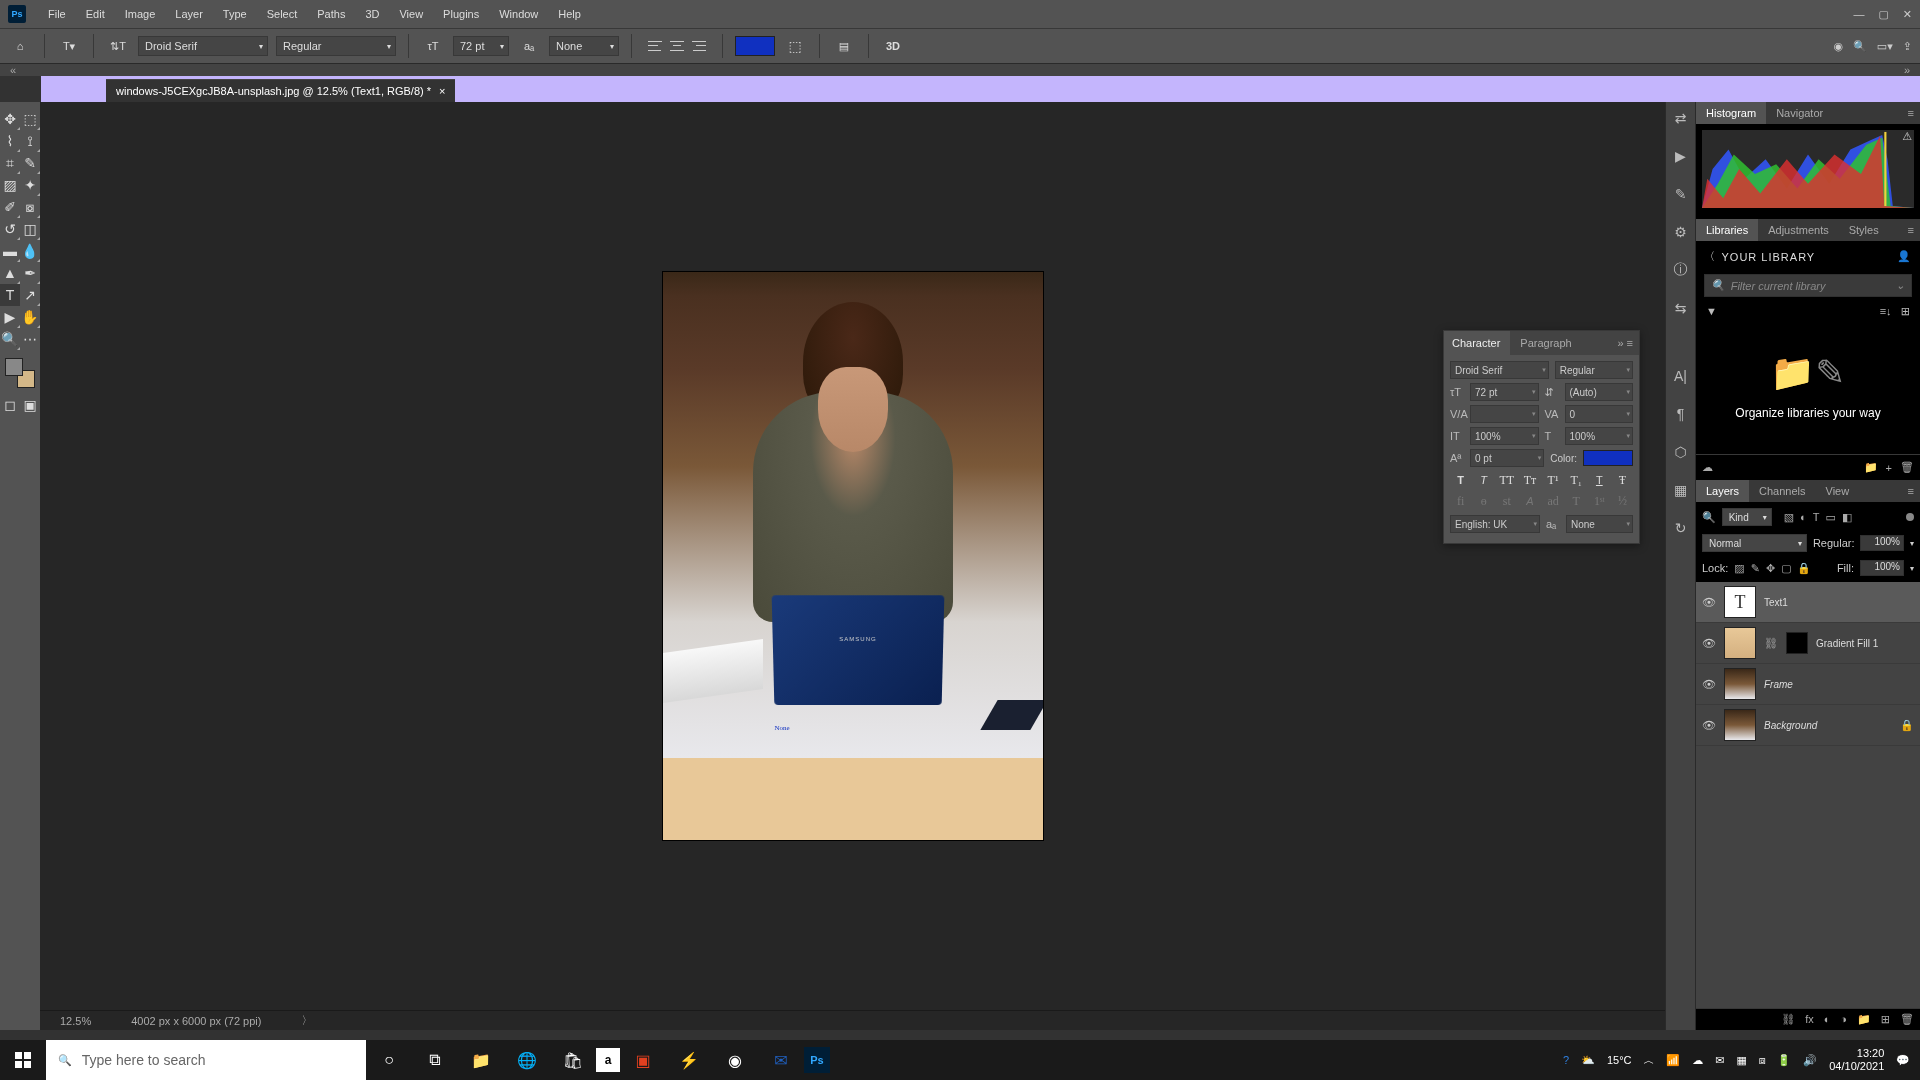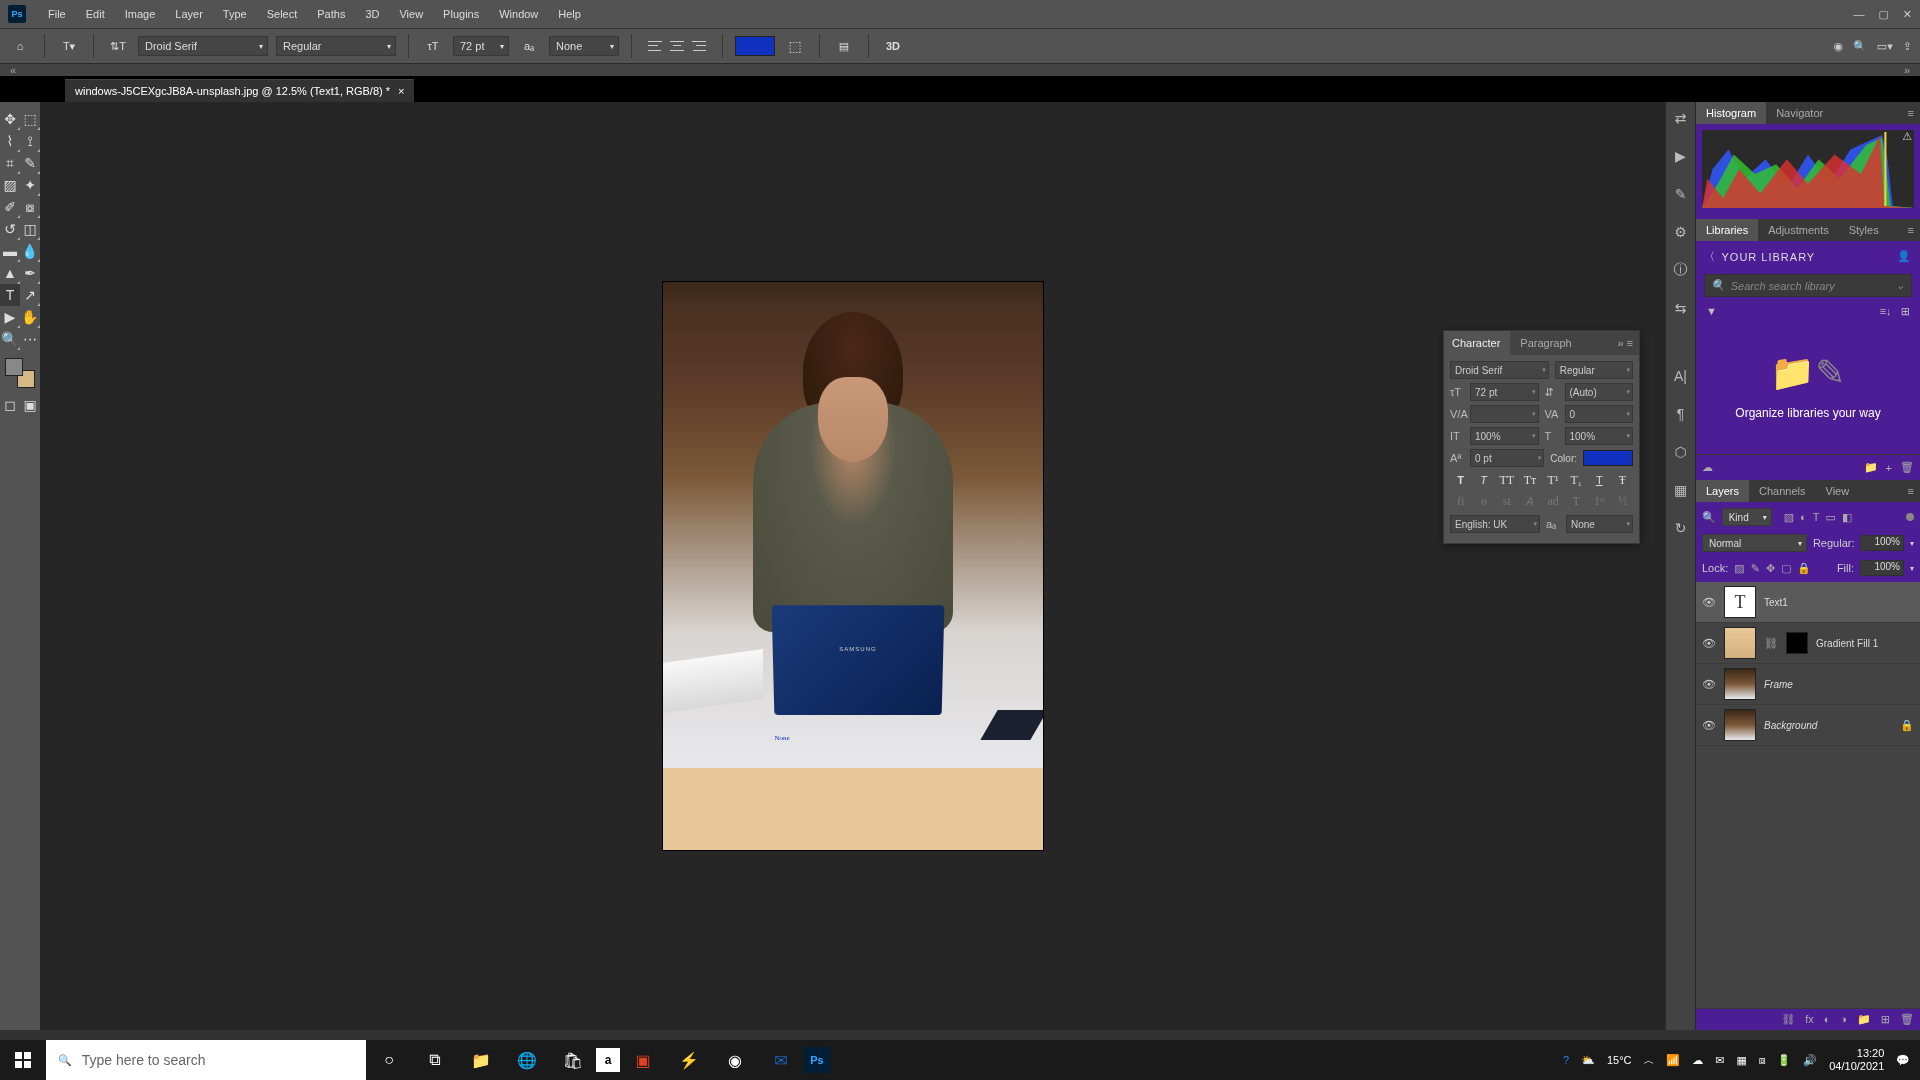--- a/index.html
+++ b/index.html
@@ -11,21 +11,21 @@
 .options-bar { height:36px; background:#535353; border-top:1px solid #383838; border-bottom:1px solid #2a2a2a; display:flex; align-items:center; padding:0 8px; gap:8px; }
 .opt-ico { width:24px; height:24px; display:flex; align-items:center; justify-content:center; color:#ddd; }
 .opt-sep { width:1px; height:24px; background:#383838; margin:0 4px; }
 .dropdown { background:#454545; border:1px solid #383838; padding:2px 18px 2px 6px; color:#ddd; position:relative; font-size:11px; height:20px; display:flex; align-items:center; }
 .dropdown::after { content:'▾'; position:absolute; right:4px; font-size:8px; }
 .color-swatch { width:40px; height:20px; background:#1030c0; border:1px solid #222; }
 .align-btns { display:flex; }
 .align-btn { width:22px; height:22px; display:flex; flex-direction:column; justify-content:space-around; padding:4px; }
 .align-btn span { height:1px; background:#ccc; }
 .collapse-strip { height:12px; background:#434343; display:flex; align-items:center; justify-content:space-between; padding:0 10px; font-size:9px; color:#aaa; }
-.doc-tabs { height:26px; background:#000000; display:flex; align-items:flex-end; padding-left:65px; }
+.doc-tabs { height:26px; background:#c4b5fd; display:flex; align-items:flex-end; padding-left:65px;margin-left:41px; }
 .doc-tab { background:#323232; color:#fff; padding:5px 10px; font-size:11px; display:flex; align-items:center; gap:8px; border-top:1px solid #444; }
 .main-area { position:relative; height:928px; display:flex; }
 .toolbox { width:40px; background:#535353; padding-top:6px; display:flex; flex-direction:column; align-items:center; gap:0; }
 .tool-row { display:flex; width:100%; }
 .tool { width:20px; height:22px; display:flex; align-items:center; justify-content:center; color:#ddd; font-size:14px; position:relative; }
 .tool.active { background:#3a3a3a; }
 .tool-dot::after { content:''; position:absolute; bottom:0; right:0; width:0; height:0; border-left:3px solid transparent; border-bottom:3px solid #aaa; }
 .fg-bg { margin-top:8px; position:relative; width:30px; height:30px; }
 .fg-bg .bg { position:absolute; right:0; bottom:0; width:18px; height:18px; background:#d4b888; border:1px solid #222; }
 .fg-bg .fg { position:absolute; left:0; top:0; width:18px; height:18px; background:#888; border:1px solid #222; }
@@ -52,21 +52,21 @@
 .char-field { flex:1; display:flex; align-items:center; background:#454545; border:1px solid #383838; height:18px; padding:0 4px; font-size:10px; position:relative; }
 .char-field::after { content:'▾'; position:absolute; right:2px; font-size:7px; color:#888; }
 .char-icon { width:14px; color:#bbb; font-size:11px; }
 .btn-row { display:flex; gap:2px; margin:6px 0; }
 .btn-row span { flex:1; text-align:center; color:#ddd; font-size:12px; font-family:Georgia,serif; cursor:pointer; }
 .btn-row.dim span { color:#777; }
 
 .right-strip { width:30px; background:#434343; border-left:1px solid #2a2a2a; padding-top:6px; display:flex; flex-direction:column; align-items:center; gap:18px; }
 .right-strip .ico { width:20px; height:20px; color:#bbb; display:flex; align-items:center; justify-content:center; font-size:14px; }
 
-.right-dock { width:225px; background:#4c1d95; border-left:1px solid #2a2a2a; display:flex; flex-direction:column; }
+.right-dock { width:225px; background:#000000; border-left:1px solid #2a2a2a; display:flex; flex-direction:column; }
 .panel-tabs { display:flex; background:#383838; }
 .panel-tab { padding:5px 10px; color:#aaa; font-size:11px; }
 .panel-tab.active { background:#535353; color:#fff; }
 .panel-menu { margin-left:auto; padding:5px 6px; color:#aaa; }
 .histogram-box { height:95px; padding:6px; position:relative; }
 .histo-svg { width:100%; height:78px; background:#2a2a2a; }
 .lib-body { padding:8px; }
 .lib-back { color:#ddd; font-size:10px; letter-spacing:0.5px; display:flex; align-items:center; gap:6px; }
 .lib-search { margin-top:10px; background:#3a3a3a; border:1px solid #303030; padding:4px 6px; color:#888; font-style:italic; display:flex; align-items:center; gap:6px; }
 .lib-filter-row { display:flex; justify-content:space-between; padding:8px 2px; color:#bbb; }
@@ -247,20 +247,25 @@
         <div class="photo-area">
           <div class="body-shape"></div>
           <div class="face"></div>
           <div class="books"></div>
           <div class="laptop"></div>
           <div class="phone"></div>
         </div>
         <div class="text-on-canvas">None</div>
       </div>
     </div>
+    <div class="status-bar">
+      <span>12.5%</span>
+      <span>4002 px x 6000 px (72 ppi)</span>
+      <span>〉</span>
+    </div>
 
     <div class="char-panel">
       <div class="char-tabs">
         <div class="char-tab active">Character</div>
         <div class="char-tab">Paragraph</div>
         <div style="margin-left:auto;padding:6px 6px;color:#aaa">»  ≡</div>
       </div>
       <div class="char-body">
         <div class="char-row">
           <div class="char-field" style="flex:1.3">Droid Serif</div>
@@ -358,21 +363,21 @@
       <div class="panel-menu">≡</div>
     </div>
     <div class="lib-body">
       <div class="lib-back">
         <span>〈</span>
         <span style="letter-spacing:1px">YOUR LIBRARY</span>
         <span style="margin-left:auto">👤</span>
       </div>
       <div class="lib-search">
         <span>🔍</span>
-        <span>Search search library</span>
+        <span>Filter current library</span>
         <span style="margin-left:auto">⌄</span>
       </div>
       <div class="lib-filter-row">
         <span>▼</span>
         <span>
           <span>≡↓</span>&nbsp;&nbsp;
           <span>⊞</span>
         </span>
       </div>
       <div class="lib-empty">

